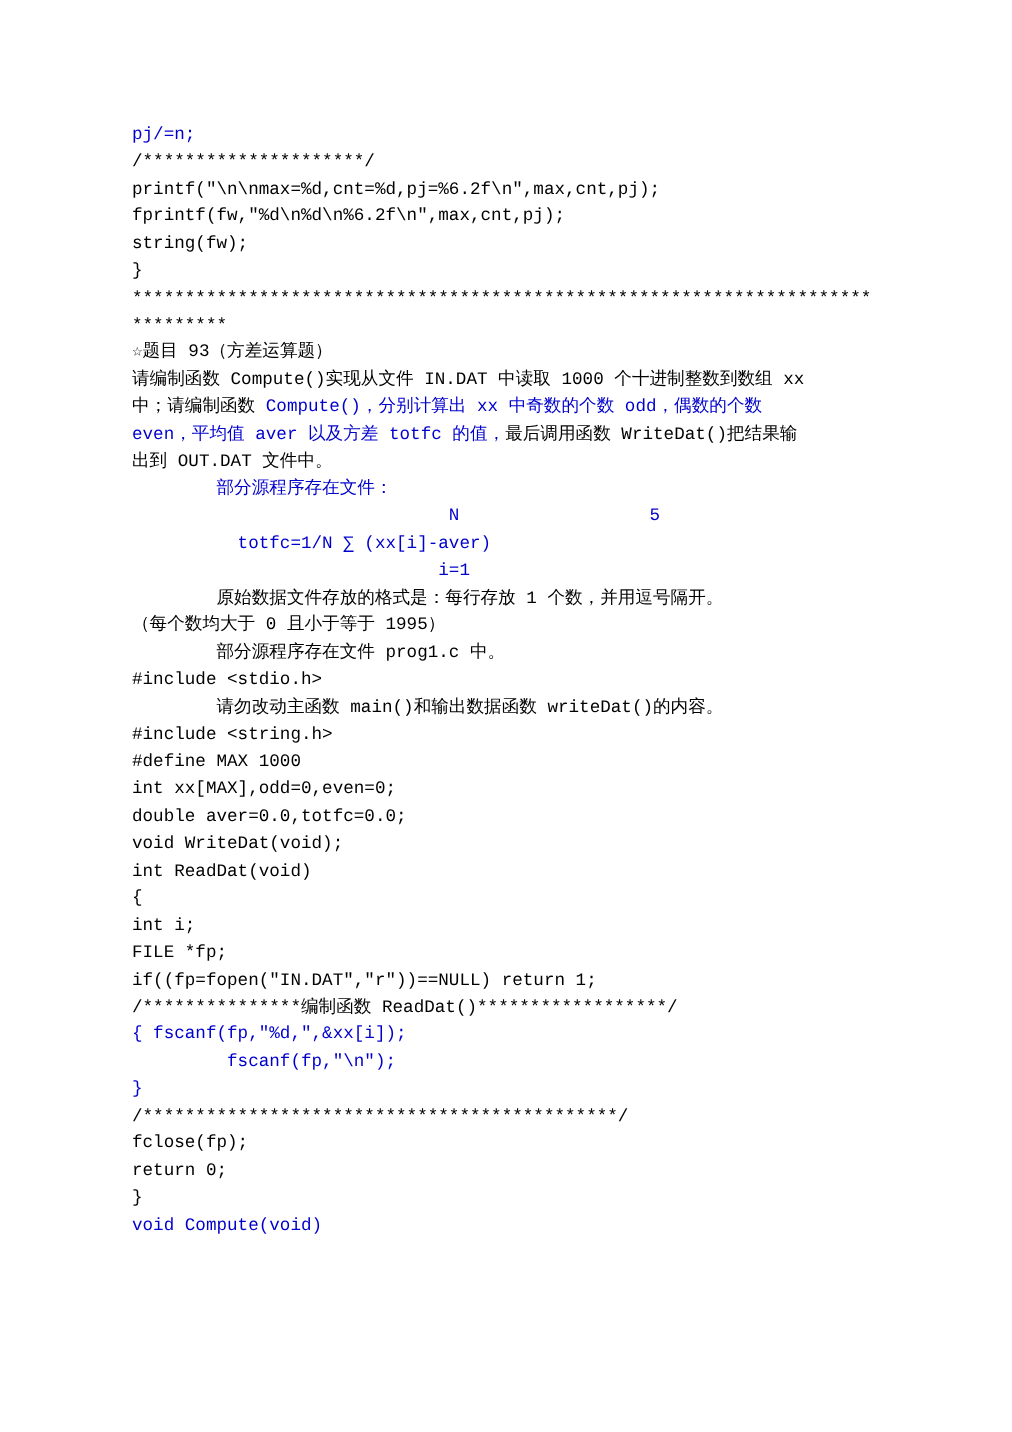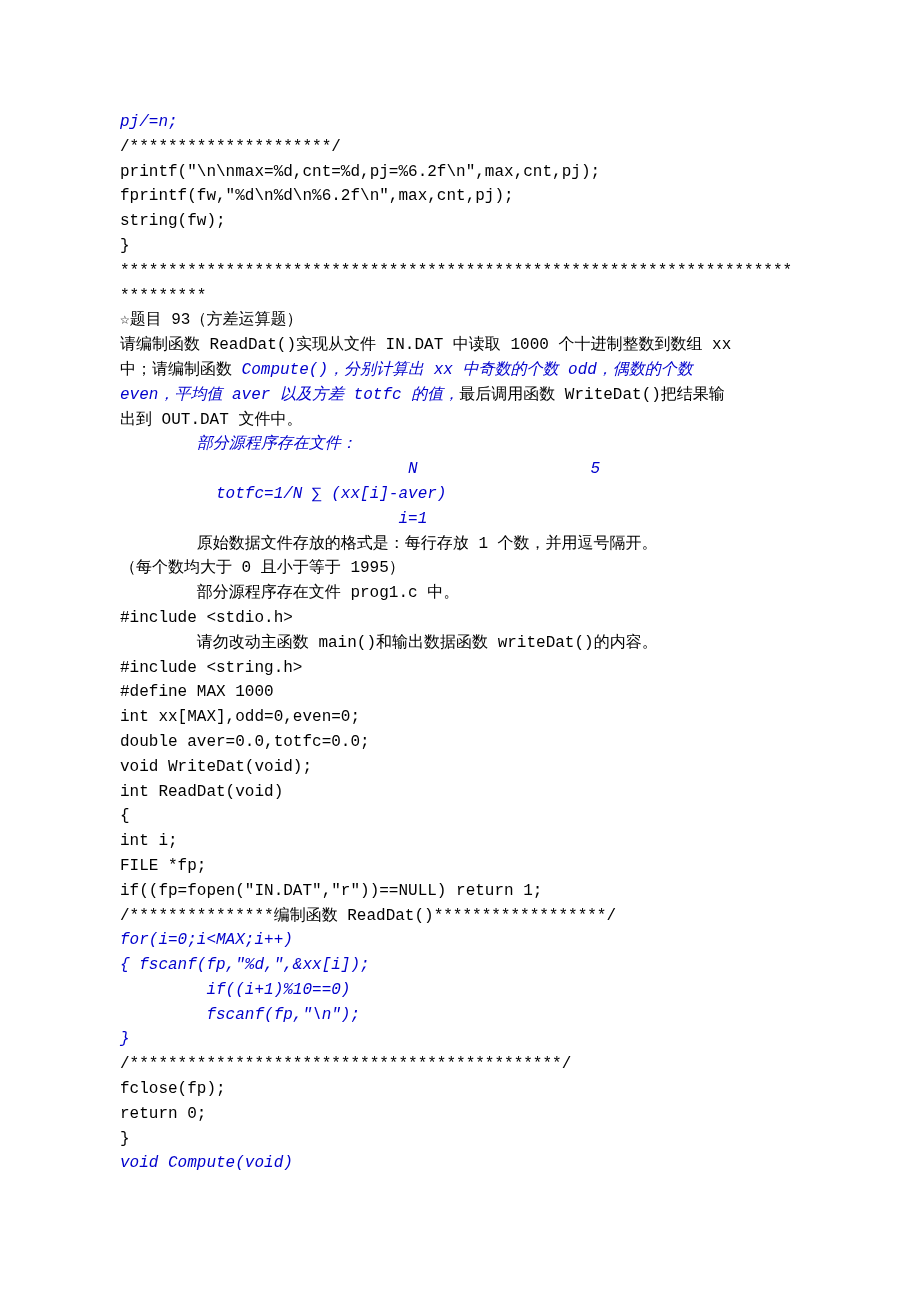--- a/index.html
+++ b/index.html
@@ -15,40 +15,39 @@
     width: 920px;
     min-height: 1302px;
     padding: 110px 100px 80px 120px;
     box-sizing: border-box;
   }
   .line {
     white-space: pre;
   }
   .blue {
     color: #0000CC;
-    font-style: italic;
   }
   .black {
     color: #000000;
   }
 </style>
 </head>
 <body>
 
 <div class="page" id="page-container">
     <div class="line"><span class="blue">pj/=n;</span></div>
     <div class="line"><span class="black">/*********************/</span></div>
     <div class="line"><span class="black">printf("\n\nmax=%d,cnt=%d,pj=%6.2f\n",max,cnt,pj);</span></div>
     <div class="line"><span class="black">fprintf(fw,"%d\n%d\n%6.2f\n",max,cnt,pj);</span></div>
     <div class="line"><span class="black">string(fw);</span></div>
     <div class="line"><span class="black">}</span></div>
     <div class="line"><span class="black">**********************************************************************</span></div>
     <div class="line"><span class="black">*********</span></div>
     <div class="line"><span class="black">☆题目 93（方差运算题）</span></div>
-    <div class="line"><span class="black">请编制函数 ReadDat()实现从文件 IN.DAT 中读取 1000 个十进制整数到数组 xx</span></div>
+    <div class="line"><span class="black">请编制函数 Compute()实现从文件 IN.DAT 中读取 1000 个十进制整数到数组 xx</span></div>
     <div class="line"><span class="black">中；请编制函数 </span><span class="blue">Compute()，分别计算出 xx 中奇数的个数 odd，偶数的个数</span></div>
     <div class="line"><span class="blue">even，平均值 aver 以及方差 totfc 的值，</span><span class="black">最后调用函数 WriteDat()把结果输</span></div>
     <div class="line"><span class="black">出到 OUT.DAT 文件中。</span></div>
     <div class="line"><span class="blue">        部分源程序存在文件：</span></div>
     <div class="line"><span class="blue">                              N                  5</span></div>
     <div class="line"><span class="blue">          totfc=1/N ∑ (xx[i]-aver)</span></div>
     <div class="line"><span class="blue">                             i=1</span></div>
     <div class="line"><span class="black">        原始数据文件存放的格式是：每行存放 1 个数，并用逗号隔开。</span></div>
     <div class="line"><span class="black">（每个数均大于 0 且小于等于 1995）</span></div>
     <div class="line"><span class="black">        部分源程序存在文件 prog1.c 中。</span></div>
@@ -58,23 +57,21 @@
     <div class="line"><span class="black">#define MAX 1000</span></div>
     <div class="line"><span class="black">int xx[MAX],odd=0,even=0;</span></div>
     <div class="line"><span class="black">double aver=0.0,totfc=0.0;</span></div>
     <div class="line"><span class="black">void WriteDat(void);</span></div>
     <div class="line"><span class="black">int ReadDat(void)</span></div>
     <div class="line"><span class="black">{</span></div>
     <div class="line"><span class="black">int i;</span></div>
     <div class="line"><span class="black">FILE *fp;</span></div>
     <div class="line"><span class="black">if((fp=fopen("IN.DAT","r"))==NULL) return 1;</span></div>
     <div class="line"><span class="black">/***************编制函数 ReadDat()******************/</span></div>
-    <div class="line"><span class="blue">for(i=0;i&lt;MAX;i++)</span></div>
     <div class="line"><span class="blue">{ fscanf(fp,"%d,",&amp;xx[i]);</span></div>
-    <div class="line"><span class="blue">         if((i+1)%10==0)</span></div>
     <div class="line"><span class="blue">         fscanf(fp,"\n");</span></div>
     <div class="line"><span class="blue">}</span></div>
     <div class="line"><span class="black">/*********************************************/</span></div>
     <div class="line"><span class="black">fclose(fp);</span></div>
     <div class="line"><span class="black">return 0;</span></div>
     <div class="line"><span class="black">}</span></div>
     <div class="line"><span class="blue">void Compute(void)</span></div>
   </div>
 
 </body></html>

